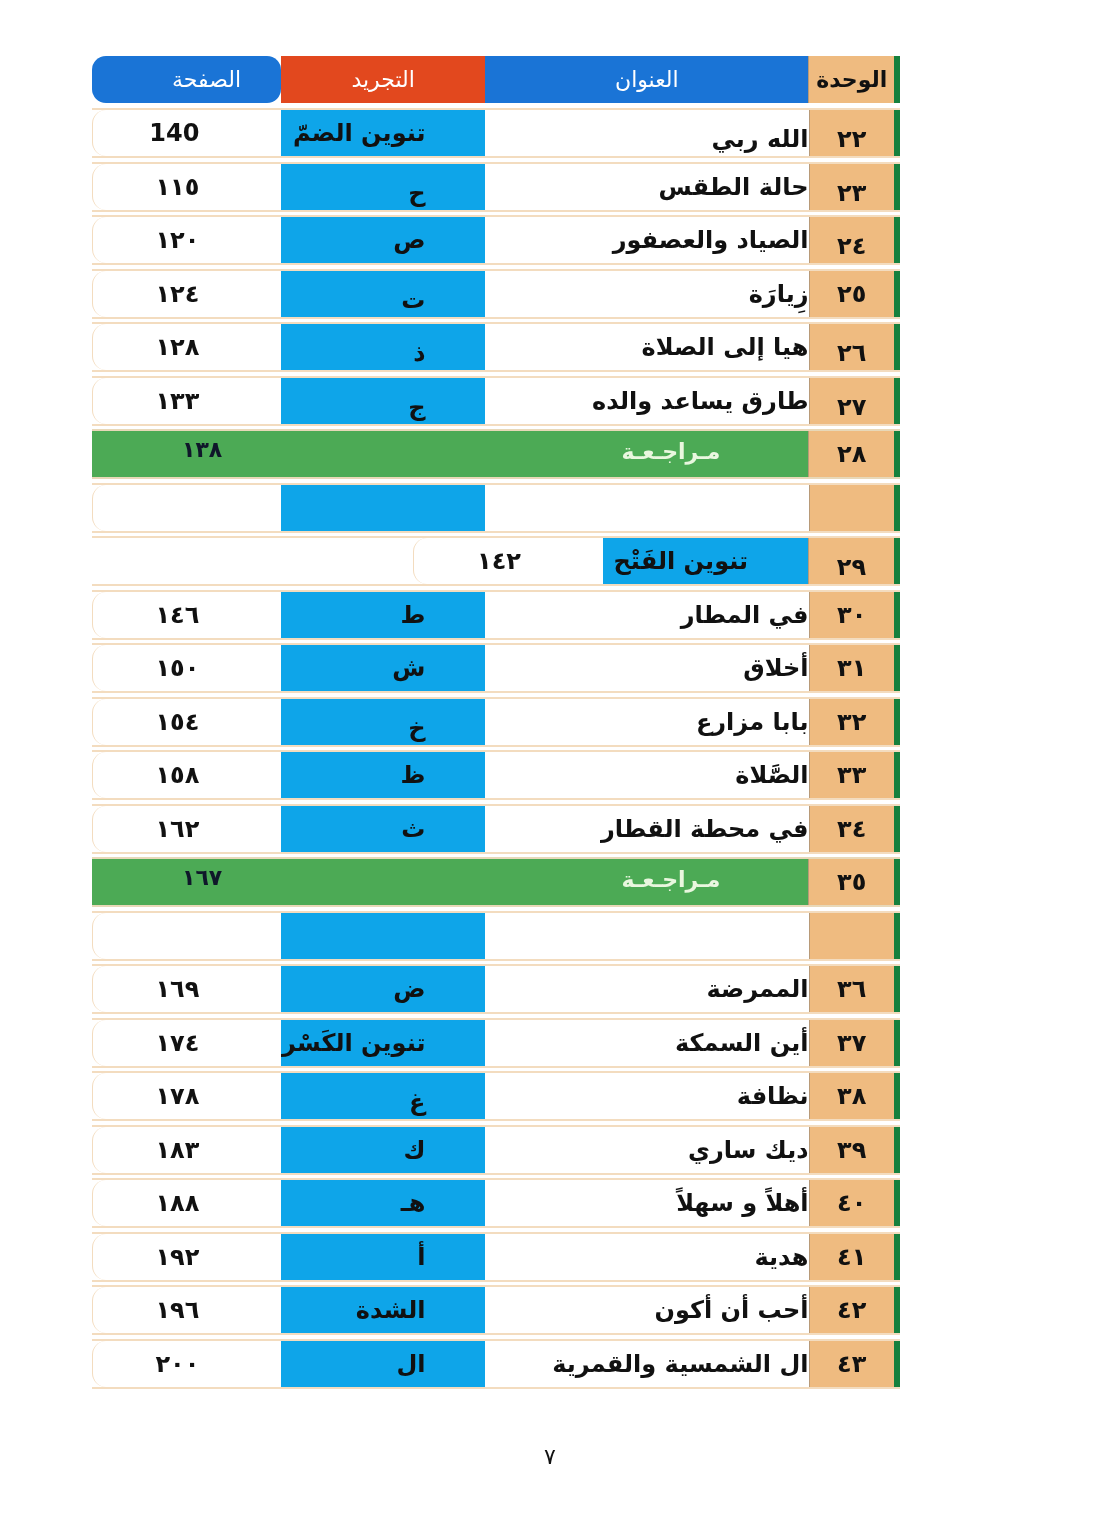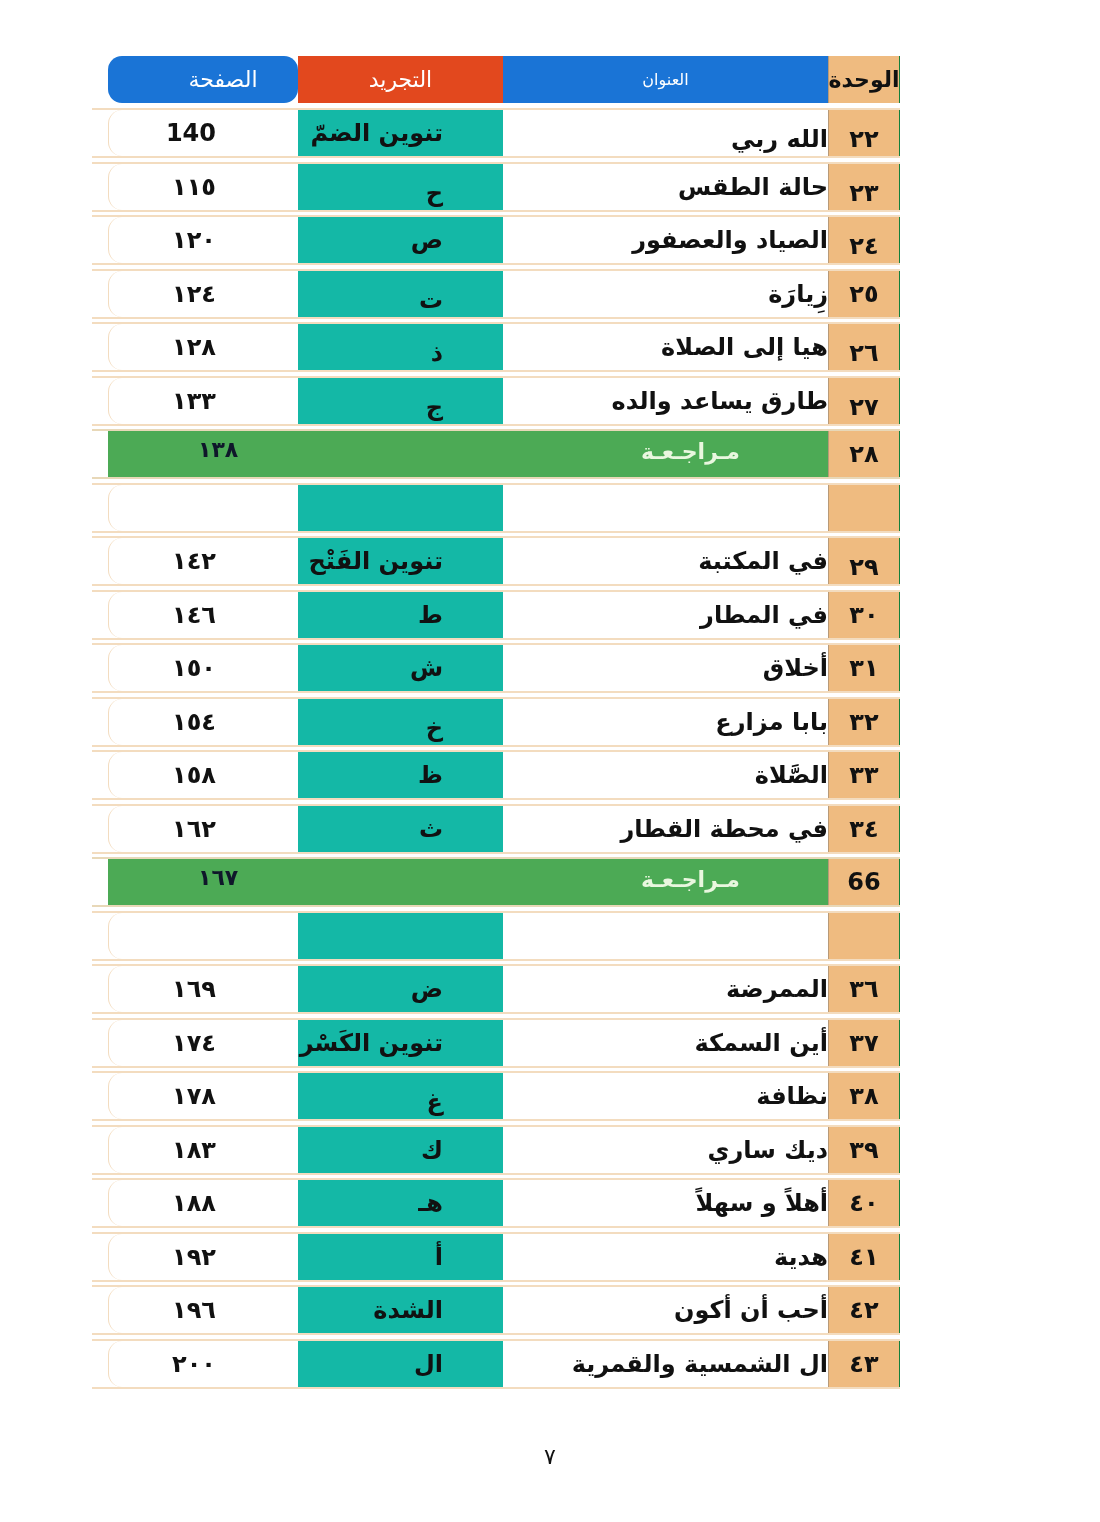--- a/index.html
+++ b/index.html
@@ -27,27 +27,27 @@
   }
   .row.header { border: none; height: 47px; margin-bottom: 5px; }
   .cell {
     box-sizing: border-box;
     display: flex;
     align-items: center;
     font-weight: bold;
     color: #111;
     font-size: 24px;
   }
-  .c-unit { width: 72px; background: #efbb80; justify-content: center; border-left: 1px solid #b89a78; border-right: 1px solid #15803d; }
+  .c-unit { width: 92px; background: #efbb80; justify-content: center; border-left: 1px solid #b89a78; border-right: 6px solid #15803d; }
   .c-title { width: 325px; background: #ffffff; justify-content: flex-start; }
-  .c-abs { width: 205px; background: #14b8a6; justify-content: flex-start; padding-right: 60px; }
+  .c-abs { width: 205px; background: #0ea5e9; justify-content: flex-start; padding-right: 60px; }
   .c-page { width: 190px; background: #ffffff; justify-content: flex-start; padding-right: 82px; border-left: 1px solid #f3dcbf; border-radius: 14px; }
 
   .row.header .c-unit { background: #efbb80; font-size: 22px; justify-content: center; }
-  .row.header .c-title { background: #1a74d6; color: #fff; justify-content: center; padding: 16px; font-weight: normal; font-size: 16px; }
+  .row.header .c-title { background: #1a74d6; color: #fff; justify-content: center; padding: 16px; font-weight: normal; font-size: 22px; }
   .row.header .c-abs { background: #e2481e; color: #fff; justify-content: center; padding: 12px; font-weight: normal; font-size: 22px; }
   .row.header .c-page { background: #1a74d6; color: #fff; justify-content: center; padding: 0 0 0 40px; font-weight: normal; font-size: 22px; border: none; }
 
   .row.review { border-top: 2px solid #e8d8b8; border-bottom: 2px solid #e8d8b8; }
   .row.review .c-review {
     width: 720px; background: #4caa55;
     display: flex; align-items: center;
     box-sizing: border-box;
     position: relative;
   }
@@ -129,21 +129,20 @@
 
   <div class="row">
     <div class="cell c-unit"></div>
     <div class="cell c-title"></div>
     <div class="cell c-abs"></div>
     <div class="cell c-page"></div>
   </div>
 
   <div class="row">
     <div class="cell c-unit down">٢٩</div>
-    <div class="cell c-title">في المكتبة</div>
     <div class="cell c-abs">تنوين الفَتْح</div>
     <div class="cell c-page">١٤٢</div>
   </div>
 
   <div class="row">
     <div class="cell c-unit">٣٠</div>
     <div class="cell c-title">في المطار</div>
     <div class="cell c-abs">ط</div>
     <div class="cell c-page">١٤٦</div>
   </div>
@@ -170,21 +169,21 @@
   </div>
 
   <div class="row">
     <div class="cell c-unit">٣٤</div>
     <div class="cell c-title">في محطة القطار</div>
     <div class="cell c-abs">ث</div>
     <div class="cell c-page">١٦٢</div>
   </div>
 
   <div class="row review">
-    <div class="cell c-unit">66</div>
+    <div class="cell c-unit">٣٥</div>
     <div class="c-review">
       <span class="review-label">مـراجـعـة</span>
       <span class="review-page">١٦٧</span>
     </div>
   </div>
 
   <div class="row">
     <div class="cell c-unit"></div>
     <div class="cell c-title"></div>
     <div class="cell c-abs"></div>

